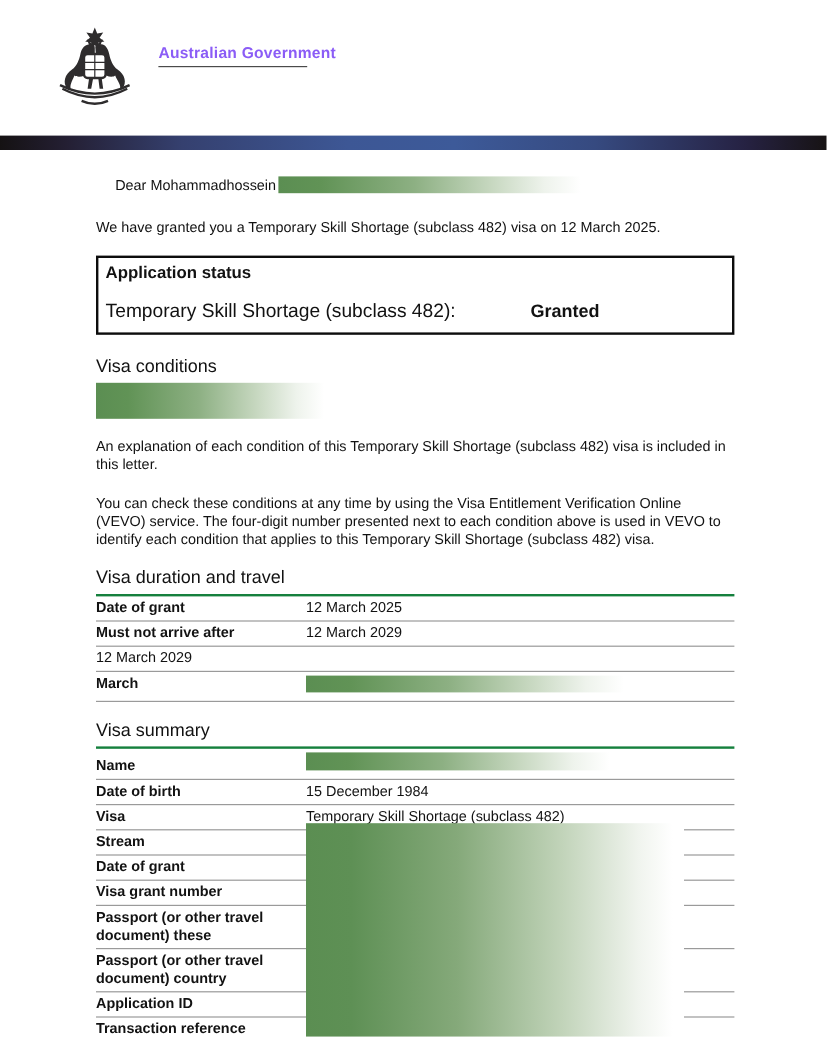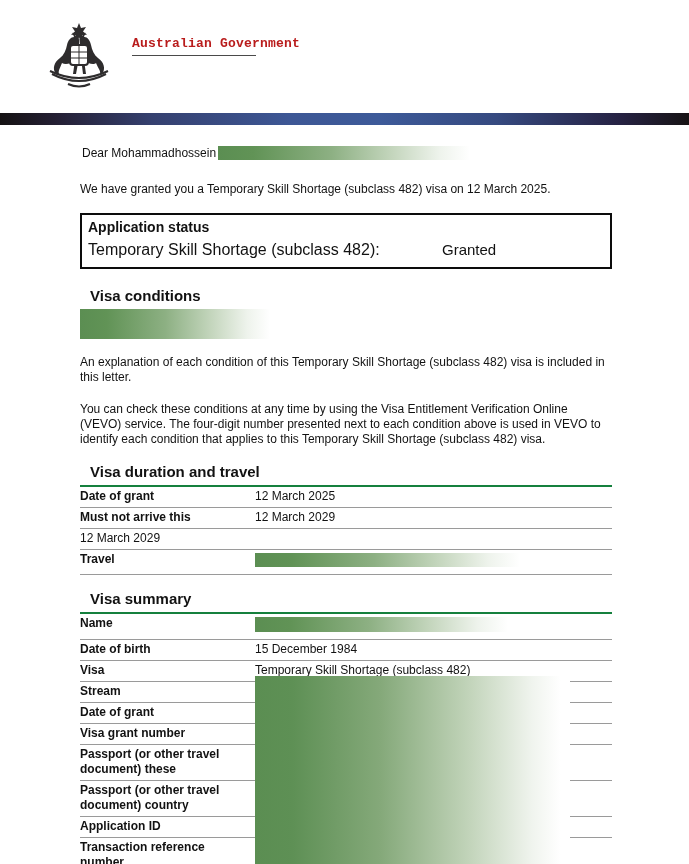--- a/index.html
+++ b/index.html
@@ -3,51 +3,51 @@
 <meta charset="utf-8">
 <style>
   html,body{margin:0;padding:0;background:#fff;}
   .page{
     position:relative;width:689px;height:864px;background:#ffffff;overflow:hidden;
     font-family:"Liberation Sans", sans-serif;color:#121212;
   }
   
   .crest-row{position:absolute;top:20px;left:38px;display:flex;align-items:flex-start;}
   .crest{width:82px;height:72px;flex:0 0 auto;}
-  .gov-titles{margin-left:12px;padding-top:16px;font-family:Liberation Mono, monospace;font-weight:bold;color:#b91c1c;}
+  .gov-titles{margin-left:12px;padding-top:16px;font-family:Liberation Sans, sans-serif;font-weight:bold;color:#8b5cf6;}
   .gov-name{font-size:13px;letter-spacing:.2px;}
   .gov-rule{width:124px;height:0;border-bottom:1px solid #4a4a4a;margin:4px 0 5px;}
   .dept-name{font-size:15px;letter-spacing:.2px;}
   
   .top-bar{
     position:absolute;top:113px;left:0;width:689px;height:12px;
     background:linear-gradient(90deg,#151213 0%,#241f33 8%,#35406f 22%,#3d5795 42%,#3d5a99 55%,#364a80 72%,#262243 90%,#171314 100%);
   }
   
   .content{position:absolute;top:146px;left:80px;width:532px;font-size:12px;line-height:15px;}
-  .salutation-line{display:flex;margin:0 0 20px 2px;height:16px;}
+  .salutation-line{display:flex;align-items:center;margin:0 0 20px 16px;height:16px;}
   .redact{background:linear-gradient(90deg,#5b8e52 0%,#619356 14%,#8db083 45%,#c6d7bf 70%,#eef3ec 88%,#ffffff 100%);}
   .salutation-redact{width:252px;height:14px;margin-left:2px;}
   .intro{margin:0 0 16px 0;}
   
   .status-box{border:2px solid #0c0c0c;padding:5px 7px 8px 6px;margin:0 0 18px 0;}
-  .status-box-heading{font-size:14px;font-weight:bold;margin:0 0 5px 0;}
+  .status-box-heading{font-size:14px;font-weight:bold;margin:0 0 15px 0;}
   .status-box-row{display:flex;font-size:16px;line-height:19px;gap:24px;}
   .status-box-label{width:330px;flex:0 0 auto;}
-  .status-box-value{font-weight:normal;font-size:15px;}
+  .status-box-value{font-weight:bold;font-size:15px;}
   
-  .sec-heading{font-size:15px;line-height:18px;font-weight:bold;margin:0 0 4px 10px;}
+  .sec-heading{font-size:15px;line-height:18px;font-weight:normal;margin:0 0 4px 0;}
   .cond-redact{width:190px;height:30px;margin:2px 0 16px 0;}
   .para{margin:0 0 17px 0;}
   .para-last{margin:0 0 16px 0;}
   
   .vtable{width:532px;margin-bottom:15px;}
   .vtable .rows{position:relative;border-top:2px solid #15803d;}
   .trow{display:flex;border-bottom:1px solid #9a9a9a;padding:2px 0 3px 0;min-height:15px;align-items:flex-start;}
-  .summary .trow{border-bottom:none;border-top:1px solid #9a9a9a;}
+  .summary .trow{border-bottom:none;border-top:1px solid #9a9a9a;align-items:flex-end;}
   .summary .trow:first-child{border-top:none;}
   .trow .lbl{width:175px;flex:0 0 auto;font-weight:bold;padding-right:10px;box-sizing:border-box;}
   .trow .val{flex:1;}
   .val-redact{width:265px;height:14px;margin-top:1px;}
   .name-redact{width:253px;height:15px;margin-top:1px;}
   .big-redact{
     position:absolute;left:175px;top:62px;width:315px;height:240px;z-index:2;
     background:linear-gradient(90deg,#5b8e52 0%,#5e9055 12%,#85a97a 40%,#c2d4ba 68%,#f0f4ee 88%,#ffffff 97%);
   }
   .summary{margin-bottom:0;}
@@ -117,28 +117,28 @@
     <p class="para-last">You can check these conditions at any time by using the Visa Entitlement Verification Online (VEVO) service. The four-digit number presented next to each condition above is used in VEVO to identify each condition that applies to this Temporary Skill Shortage (subclass 482) visa.</p>
 
     <div class="sec-heading">Visa duration and travel</div>
     <div class="vtable duration">
       <div class="rows">
         <div class="trow">
           <span class="lbl">Date of grant</span>
           <span class="val">12 March 2025</span>
         </div>
         <div class="trow">
-          <span class="lbl">Must not arrive this</span>
+          <span class="lbl">Must not arrive after</span>
           <span class="val">12 March 2029</span>
         </div>
         <div class="trow">
           <span class="val">12 March 2029</span>
         </div>
         <div class="trow">
-          <span class="lbl">Travel</span>
+          <span class="lbl">March</span>
           <span class="val"><span class="redact val-redact" style="display:inline-block"></span></span>
         </div>
       </div>
     </div>
 
     <div class="sec-heading">Visa summary</div>
     <div class="vtable summary">
       <div class="rows">
         <div class="trow">
           <span class="lbl">Name</span>

